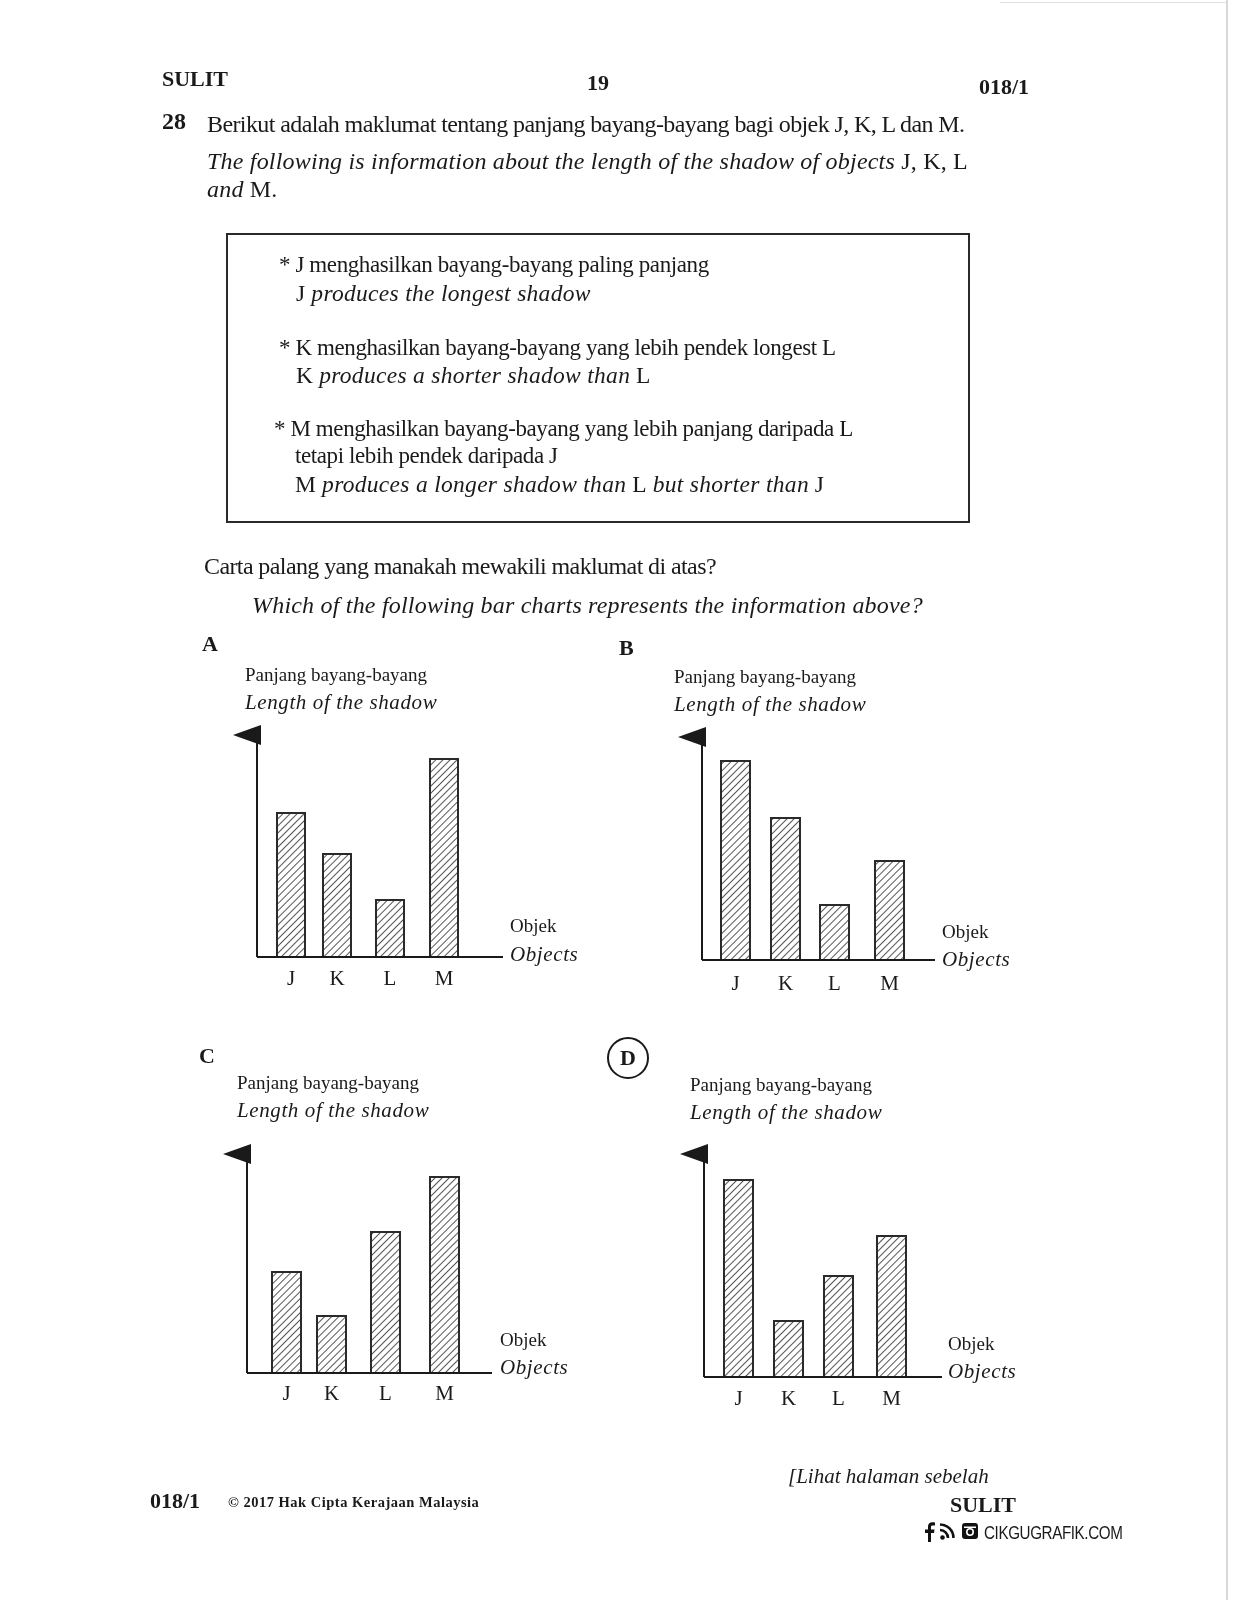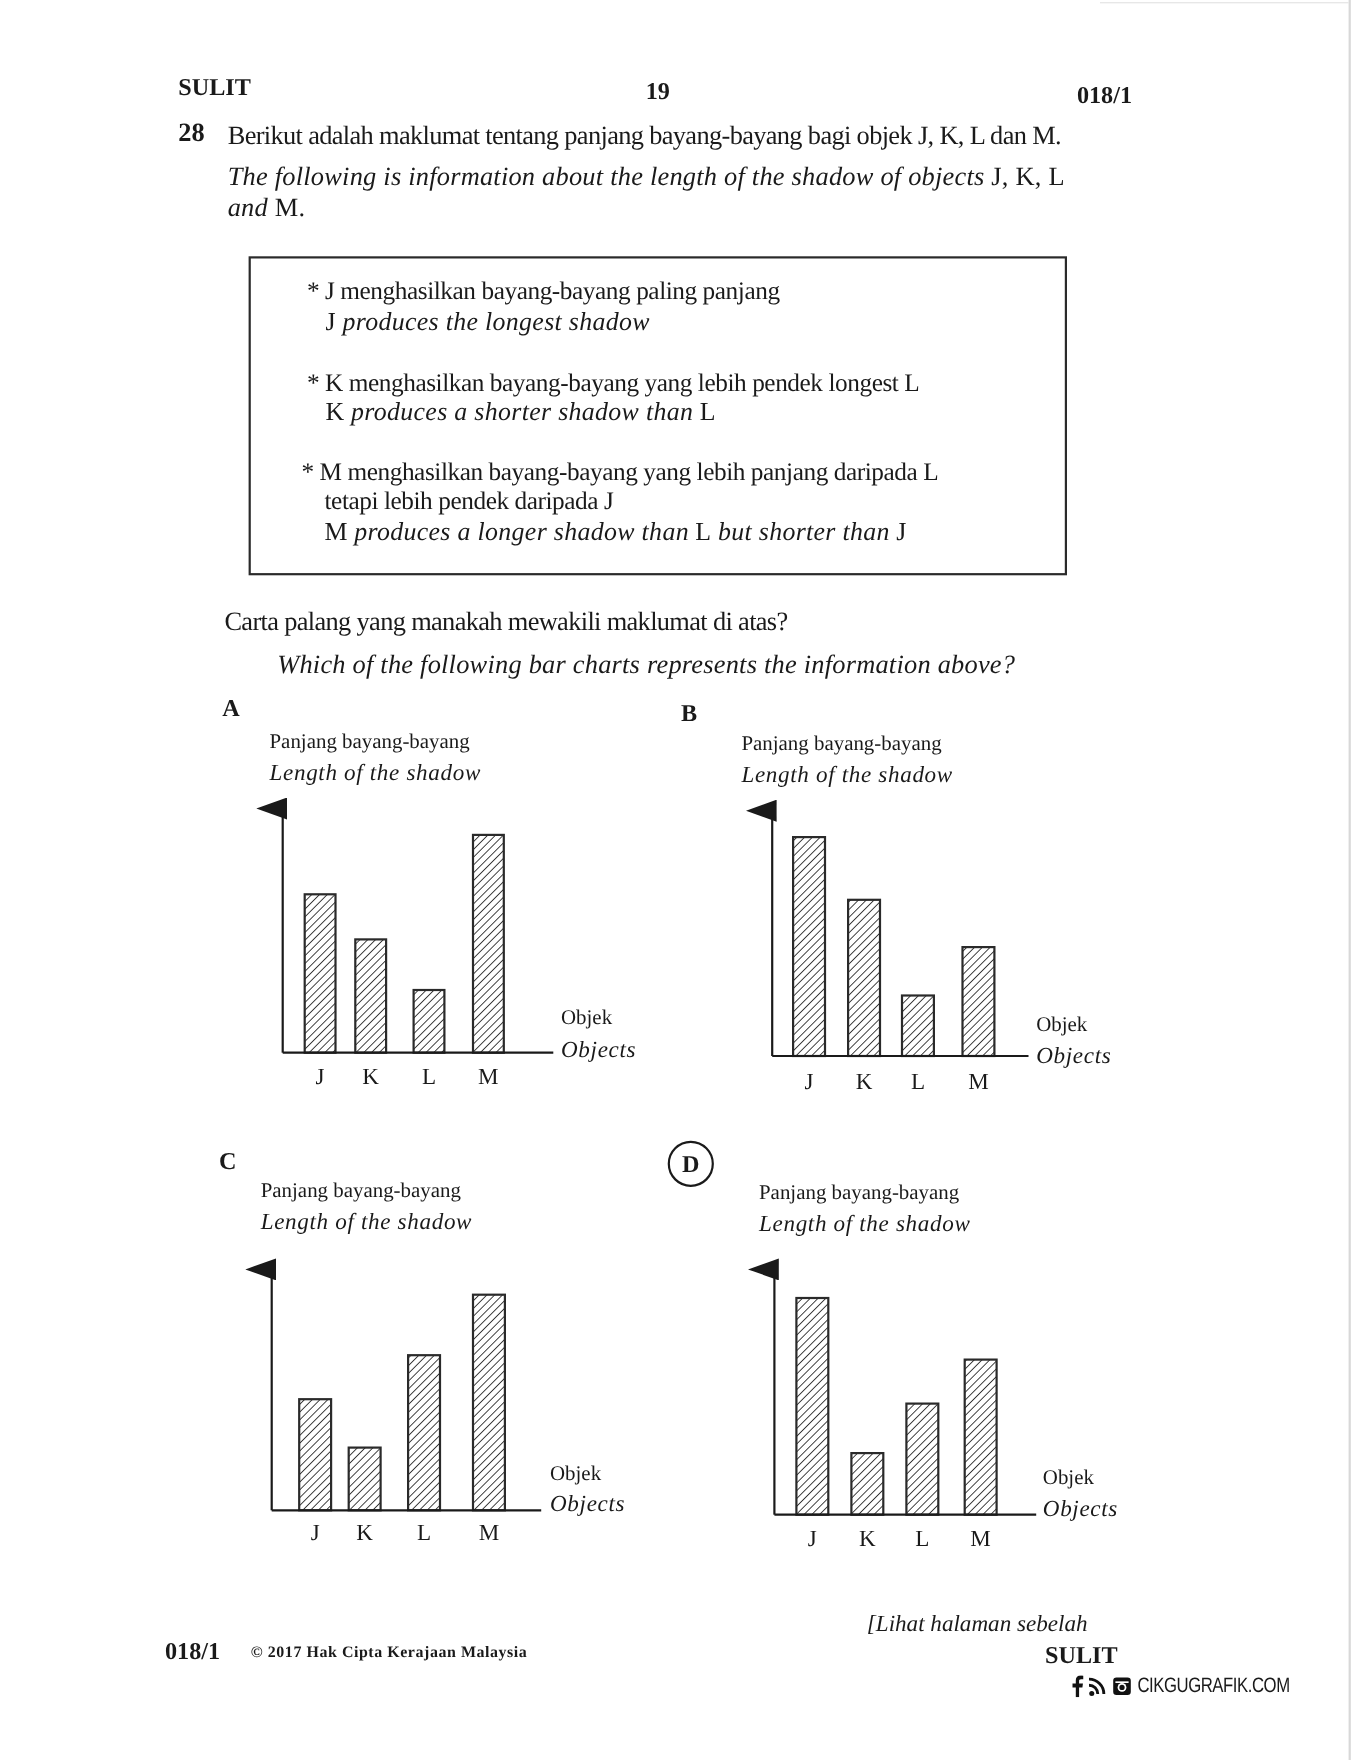--- a/index.html
+++ b/index.html
@@ -158,21 +158,21 @@
       <rect x="877" y="1236" width="29" height="141" fill="url(#hatch)" stroke="#2a2a2a" stroke-width="2"></rect>
       <text x="891.5" y="1405" text-anchor="middle" font-size="21" font-family="Liberation Serif, DejaVu Serif, serif" fill="#1a1a1a">M</text>
       <line x1="704" y1="1377" x2="942" y2="1377" stroke="#1a1a1a" stroke-width="2"></line>
     </g>
 </svg>
 
 <div class="abs foot-code" style="left:150px;top:1488px;">018/1</div>
 <div class="abs foot-copy" style="left:228px;top:1494px;">© 2017 Hak Cipta Kerajaan Malaysia</div>
 <div class="abs foot-next" style="left:788px;top:1464px;">[Lihat halaman sebelah</div>
 <div class="abs foot-sulit" style="left:950px;top:1492px;">SULIT</div>
-<div class="abs" style="left:973px;top:1522px;display:flex;align-items:center;gap:5px;">
+<div class="abs" style="left:923px;top:1522px;display:flex;align-items:flex-start;gap:5px;">
   <svg class="ico" width="12" height="20" viewBox="0 0 12 20">
       <path d="M8 20V11h3l.5-3.5H8V5.3c0-1 .3-1.7 1.8-1.7H12V.4C11.6.3 10.5.2 9.3.2 6.7.2 5 1.8 5 4.6v2.9H2V11h3v9z" fill="#111"></path>
     </svg>
   <svg class="ico" width="16" height="18" viewBox="0 0 16 18">
       <circle cx="2.5" cy="15.5" r="2.3" fill="#111"></circle>
       <path d="M0 8a8 8 0 0 1 8 8" stroke="#111" stroke-width="2.6" fill="none"></path>
       <path d="M0 2.5a13.5 13.5 0 0 1 13.5 13.5" stroke="#111" stroke-width="2.6" fill="none"></path>
     </svg>
   <svg class="ico" width="18" height="18" viewBox="0 0 18 18">
       <rect x="1" y="1" width="16" height="16" rx="3" fill="#111"></rect>

